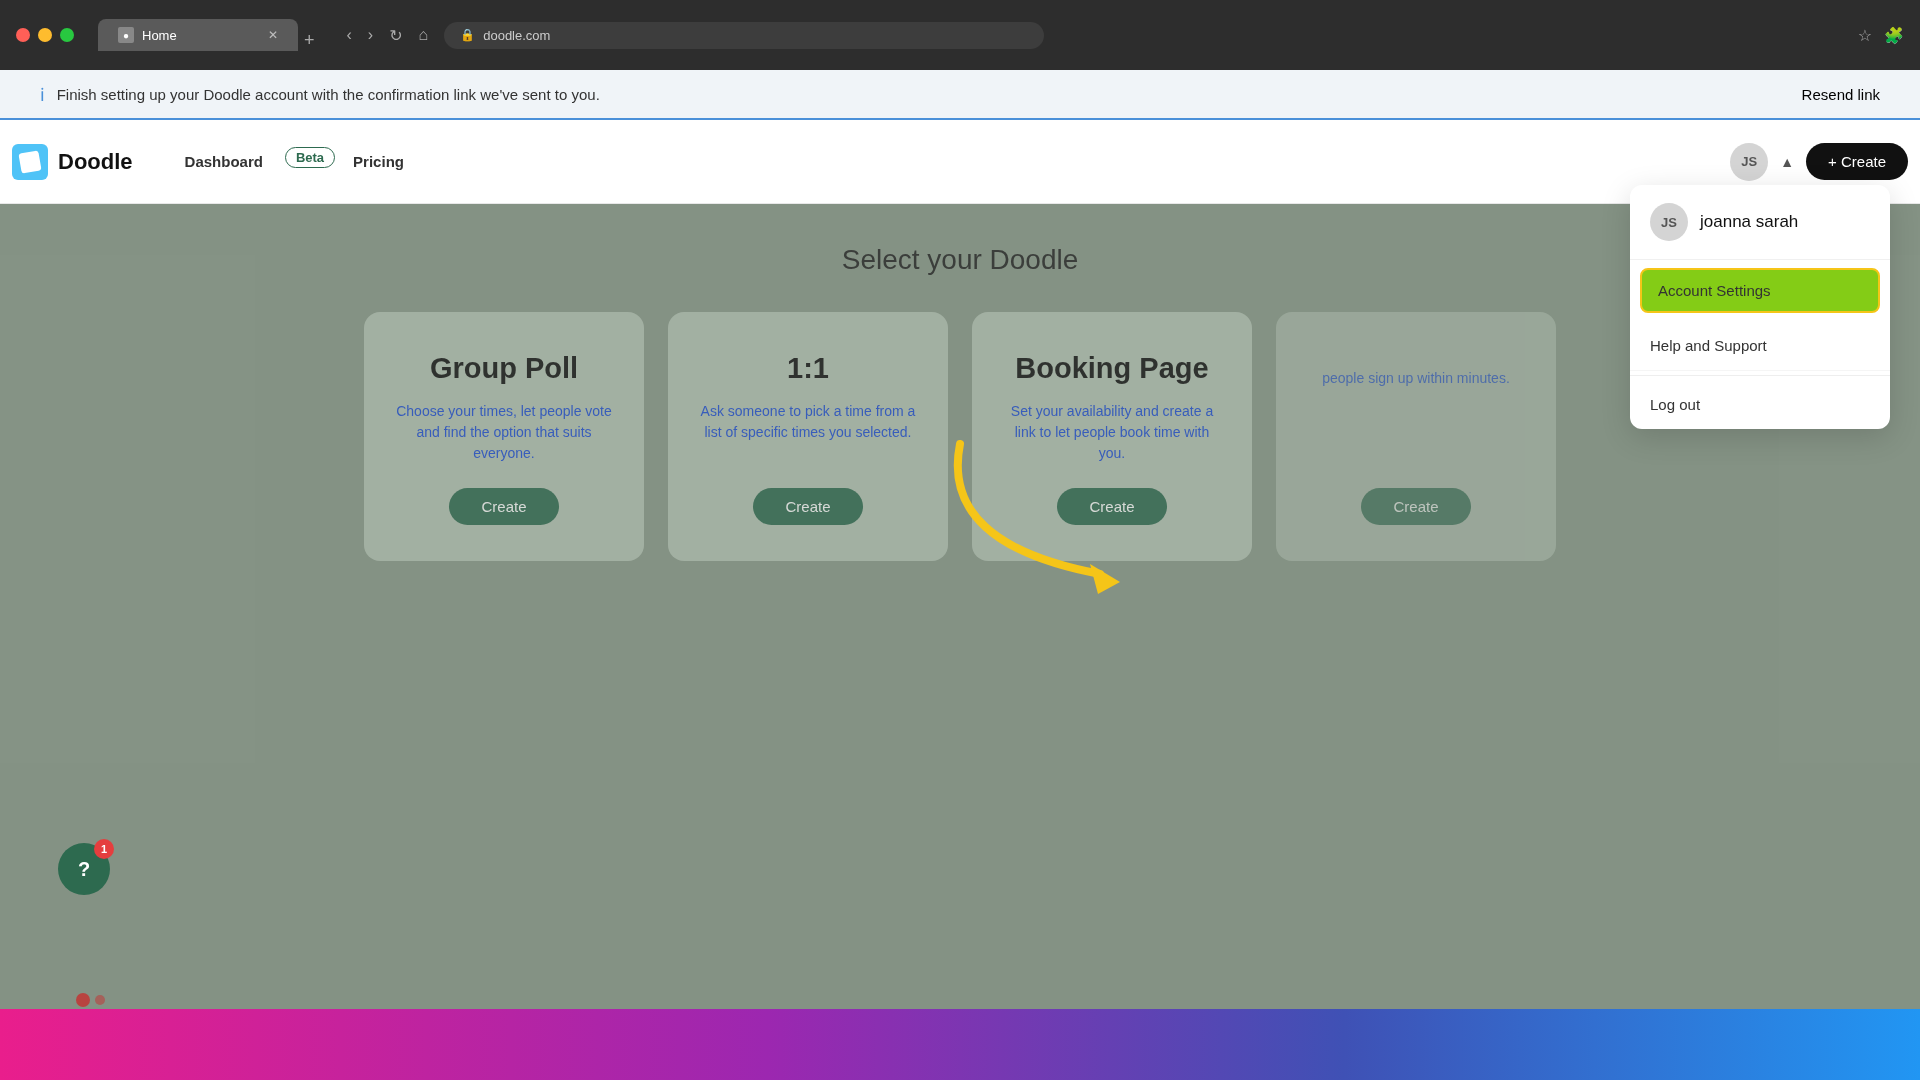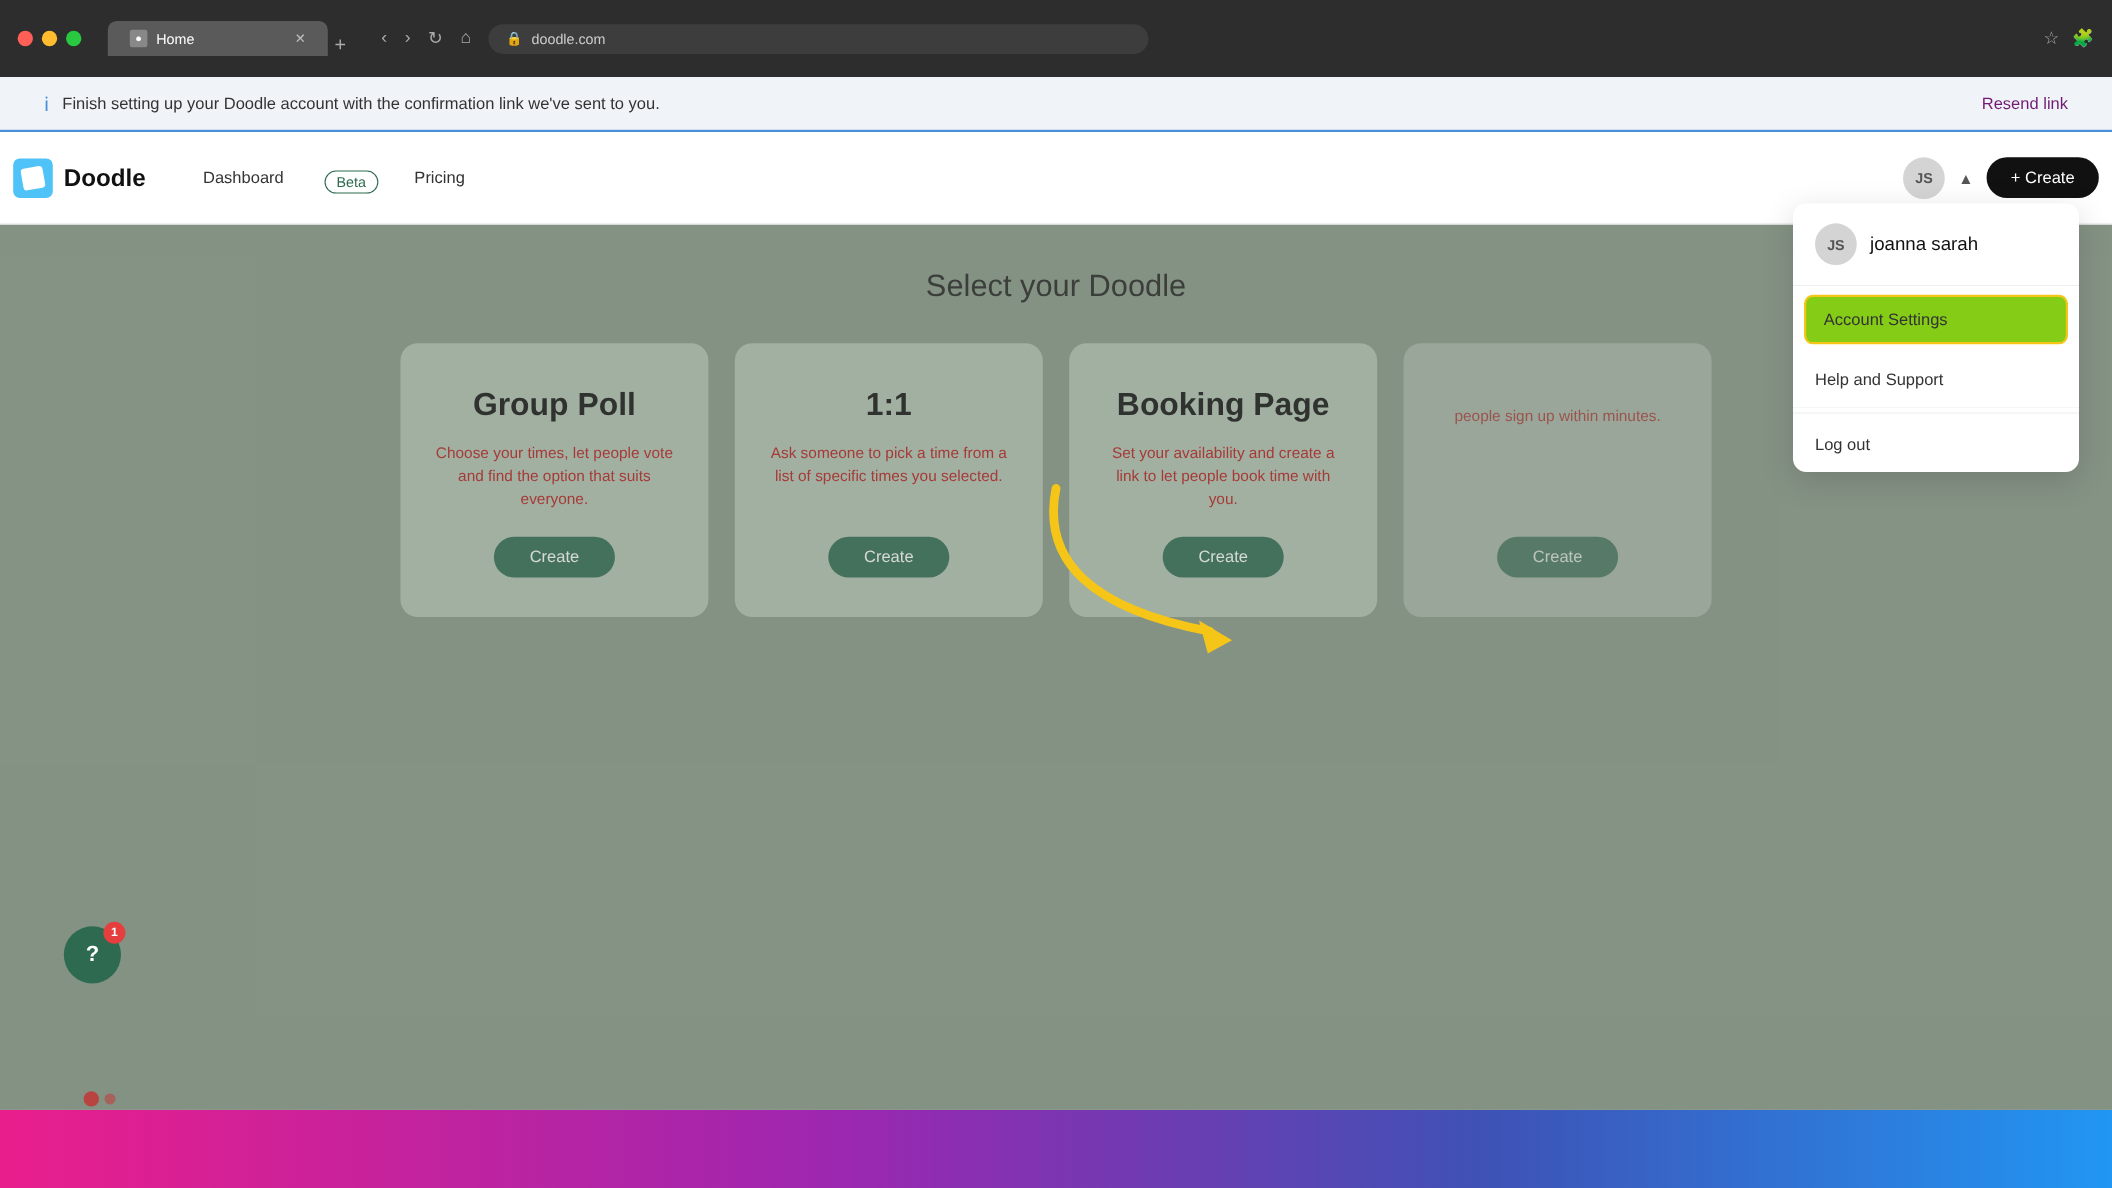--- a/index.html
+++ b/index.html
@@ -58,21 +58,21 @@
       border-bottom: 2px solid #4a90d9;
       padding: 12px 40px;
       display: flex;
       align-items: center;
       gap: 12px;
       font-size: 15px;
       color: #333;
       height: 50px;
     }
     .notif-icon { color: #4a90d9; font-size: 18px; }
-    .notif-link { color: #701a75; margin-left: auto; font-weight: 500; cursor: pointer; text-decoration: none; }
+    .notif-link { color: #000000; margin-left: auto; font-weight: 500; cursor: pointer; text-decoration: none; }
 
     
     .main-navbar {
       background: #fff;
       height: 84px;
       display: flex;
       align-items: center;
       padding: 0 12px;
       border-bottom: 1px solid #e8e8e8;
       position: relative;
@@ -88,21 +88,21 @@
     }
     .logo-icon::before {
       content: '';
       position: absolute;
       width: 20px; height: 20px;
       background: #fff;
       border-radius: 3px;
       transform: rotate(-10deg);
     }
     .logo-text { font-size: 22px; font-weight: 700; color: #111; }
-    .nav-links { display: flex; align-items: flex-end; gap: 21px; margin-left: 40px; }
+    .nav-links { display: flex; align-items: flex-start; gap: 6px; margin-left: 40px; font-weight: bold; }
     .nav-link { font-size: 15px; color: #333; padding: 6px 12px; cursor: pointer; text-decoration: none; }
     .beta-badge {
       border: 1.5px solid #2d6a4f;
       color: #2d6a4f;
       border-radius: 20px;
       padding: 2px 10px;
       font-size: 13px;
       margin-left: 4px;
     }
     .nav-right { margin-left: auto; display: flex; align-items: center; gap: 12px; }
@@ -152,21 +152,21 @@
       border-radius: 16px;
       width: 280px;
       padding: 40px 30px 36px;
       display: flex;
       flex-direction: column;
       align-items: center;
       text-align: center;
       gap: 16px;
     }
     .card-title { font-size: 29px; font-weight: 600; color: #111; }
-    .card-desc { font-size: 14px; color: #b91c1c; line-height: 1.5; flex: 1; }
+    .card-desc { font-size: 14px; color: #1d4ed8; line-height: 1.5; flex: 1; }
     .card-btn {
       background: #2d6a4f;
       color: #fff;
       border: none;
       border-radius: 30px;
       padding: 10px 32px;
       font-size: 15px;
       font-weight: 500;
       cursor: pointer;
       margin-top: 8px;

